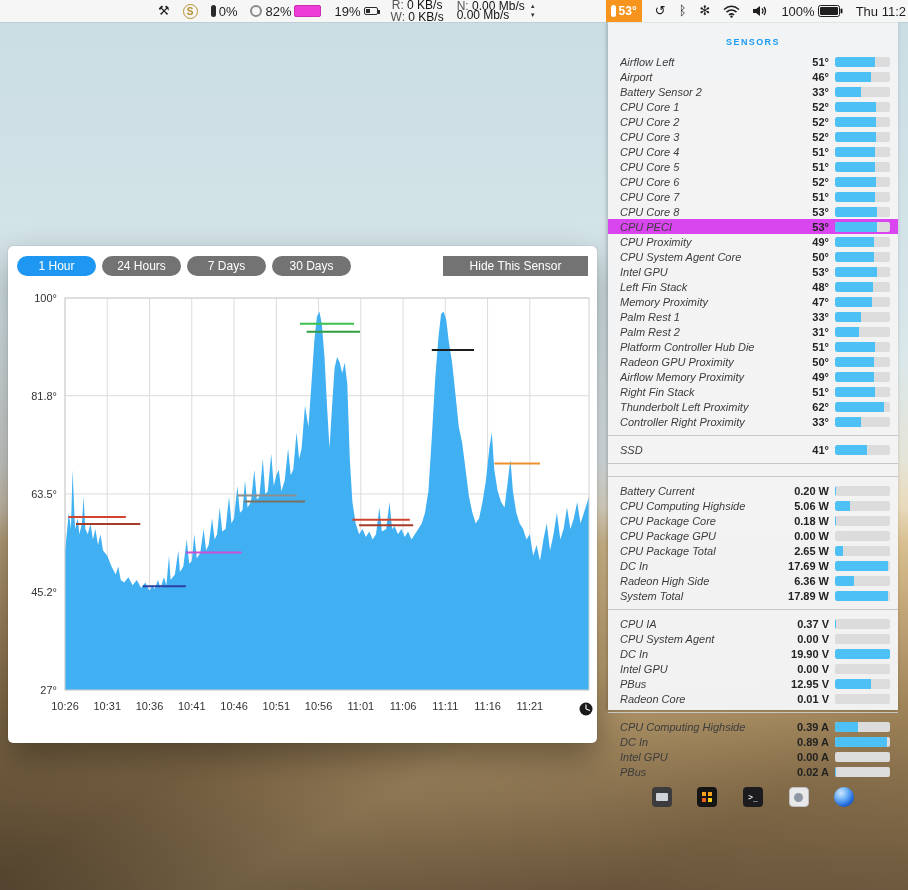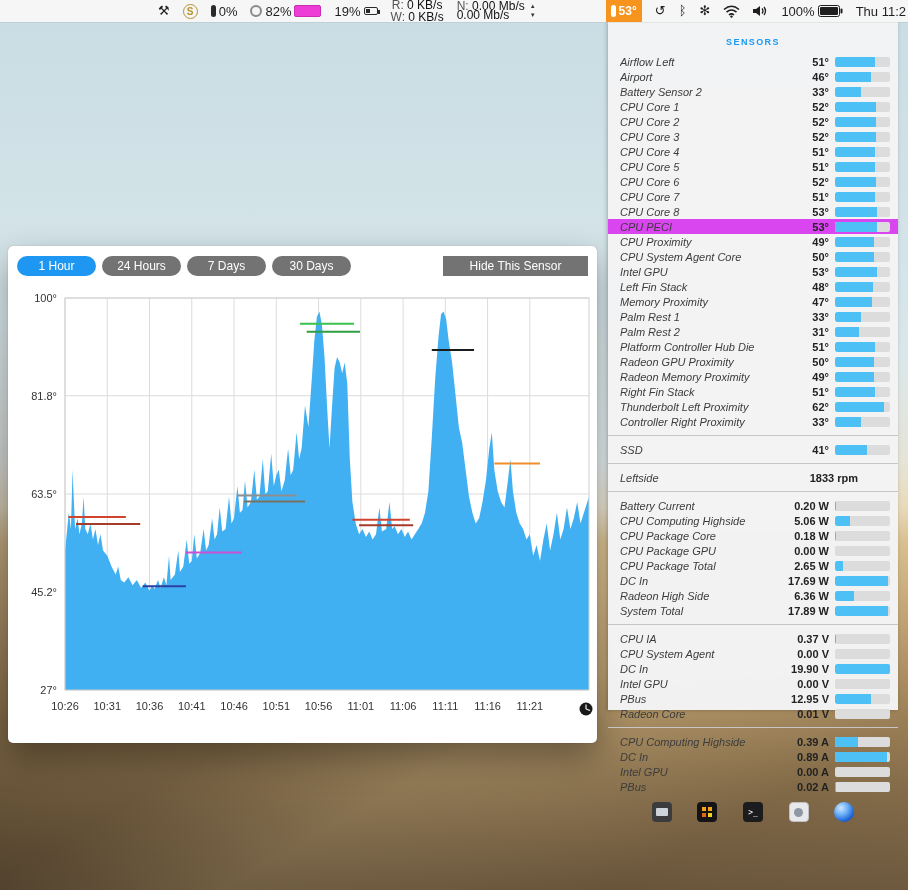--- a/index.html
+++ b/index.html
@@ -354,21 +354,21 @@
           </span>
         </div>
         <div class="s-row">
           <span class="s-label">Radeon GPU Proximity</span>
           <span class="s-value">50°</span>
           <span class="s-bar">
             <span class="s-fill" style="width: 71.4286%; background: rgb(77, 192, 245);"></span>
           </span>
         </div>
         <div class="s-row">
-          <span class="s-label">Radeon Memory Proximity</span>
+          <span class="s-label">Airflow Memory Proximity</span>
           <span class="s-value">49°</span>
           <span class="s-bar">
             <span class="s-fill" style="width: 70%; background: rgb(77, 192, 245);"></span>
           </span>
         </div>
         <div class="s-row">
           <span class="s-label">Right Fin Stack</span>
           <span class="s-value">51°</span>
           <span class="s-bar">
             <span class="s-fill" style="width: 72.8571%; background: rgb(77, 192, 245);"></span>
@@ -394,24 +394,20 @@
         <div class="s-row">
           <span class="s-label">SSD</span>
           <span class="s-value">41°</span>
           <span class="s-bar">
             <span class="s-fill" style="width: 58.5714%; background: rgb(77, 192, 245);"></span>
           </span>
         </div>
       </div>
     <div class="sep"></div>
     <div class="no-bars">
-        <div class="s-row">
-          <span class="s-label">Leftside</span>
-          <span class="s-value">1833 rpm</span>
-        </div>
       </div>
     <div class="sep"></div>
     <div>
         <div class="s-row">
           <span class="s-label">Battery Current</span>
           <span class="s-value">0.20 W</span>
           <span class="s-bar">
             <span class="s-fill" style="width: 1.08108%; background: rgb(77, 192, 245);"></span>
           </span>
         </div>

